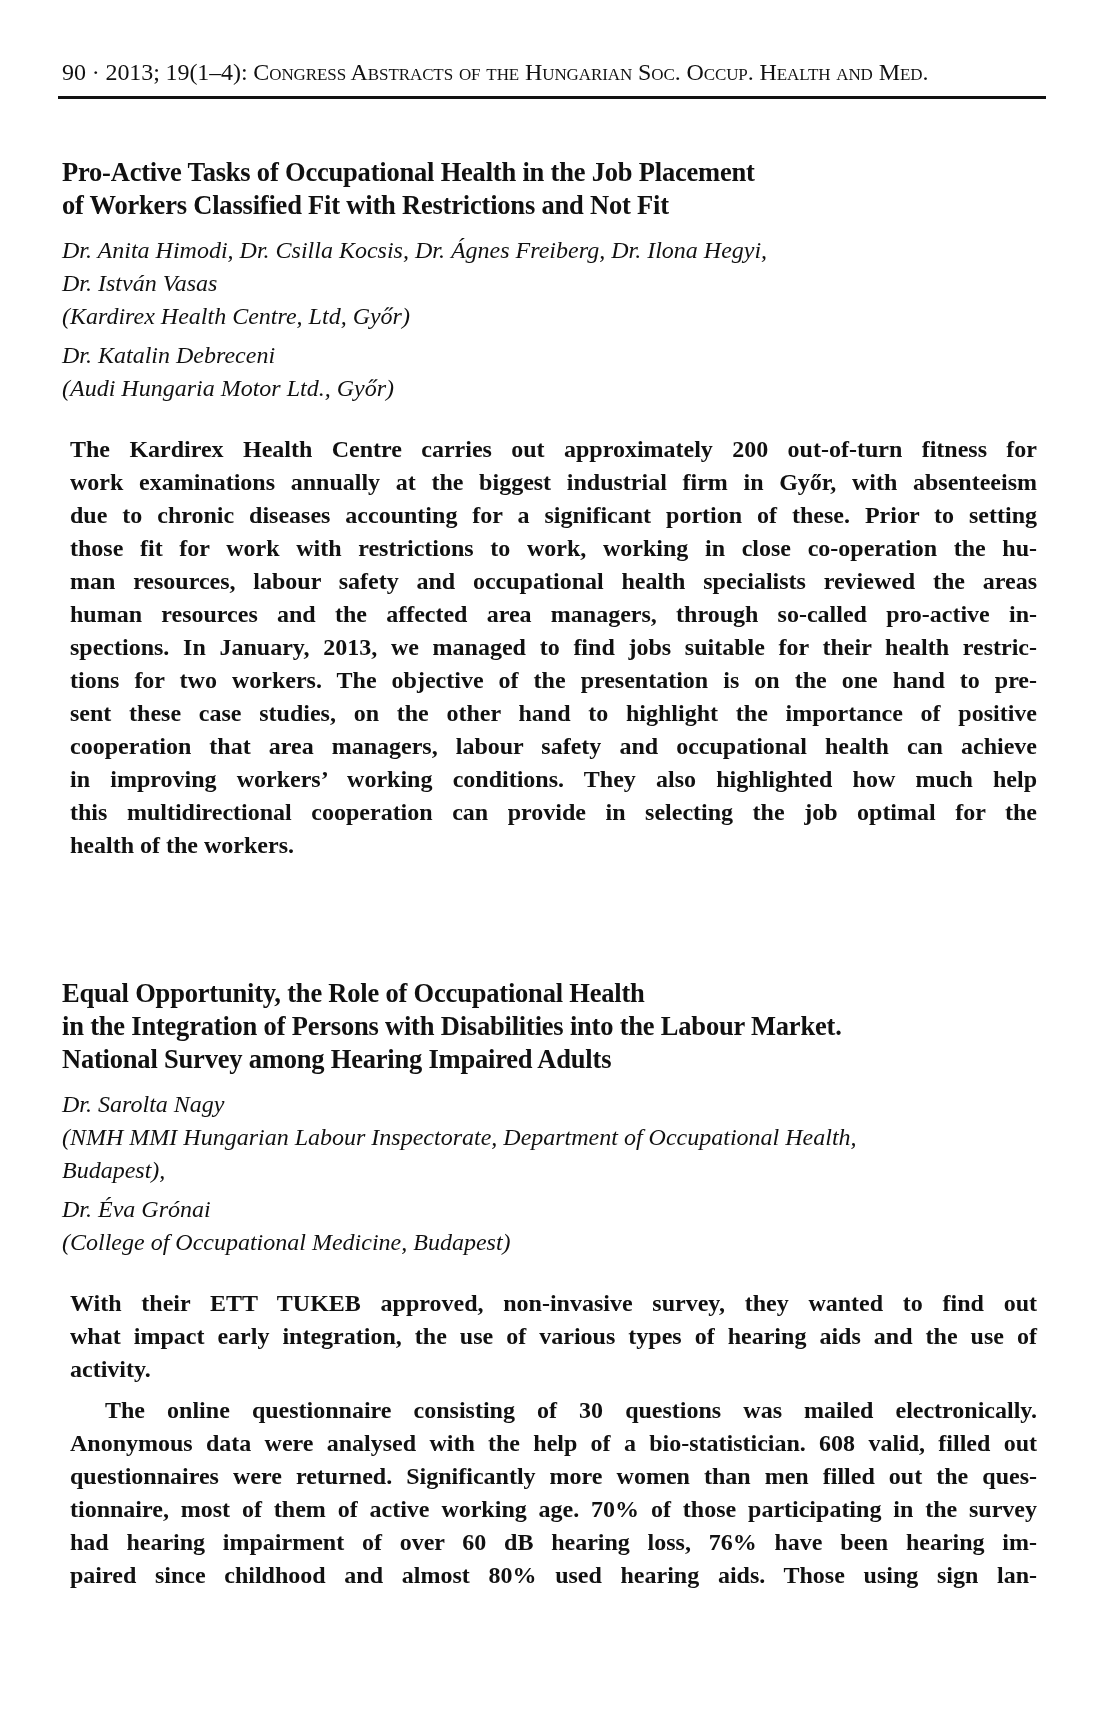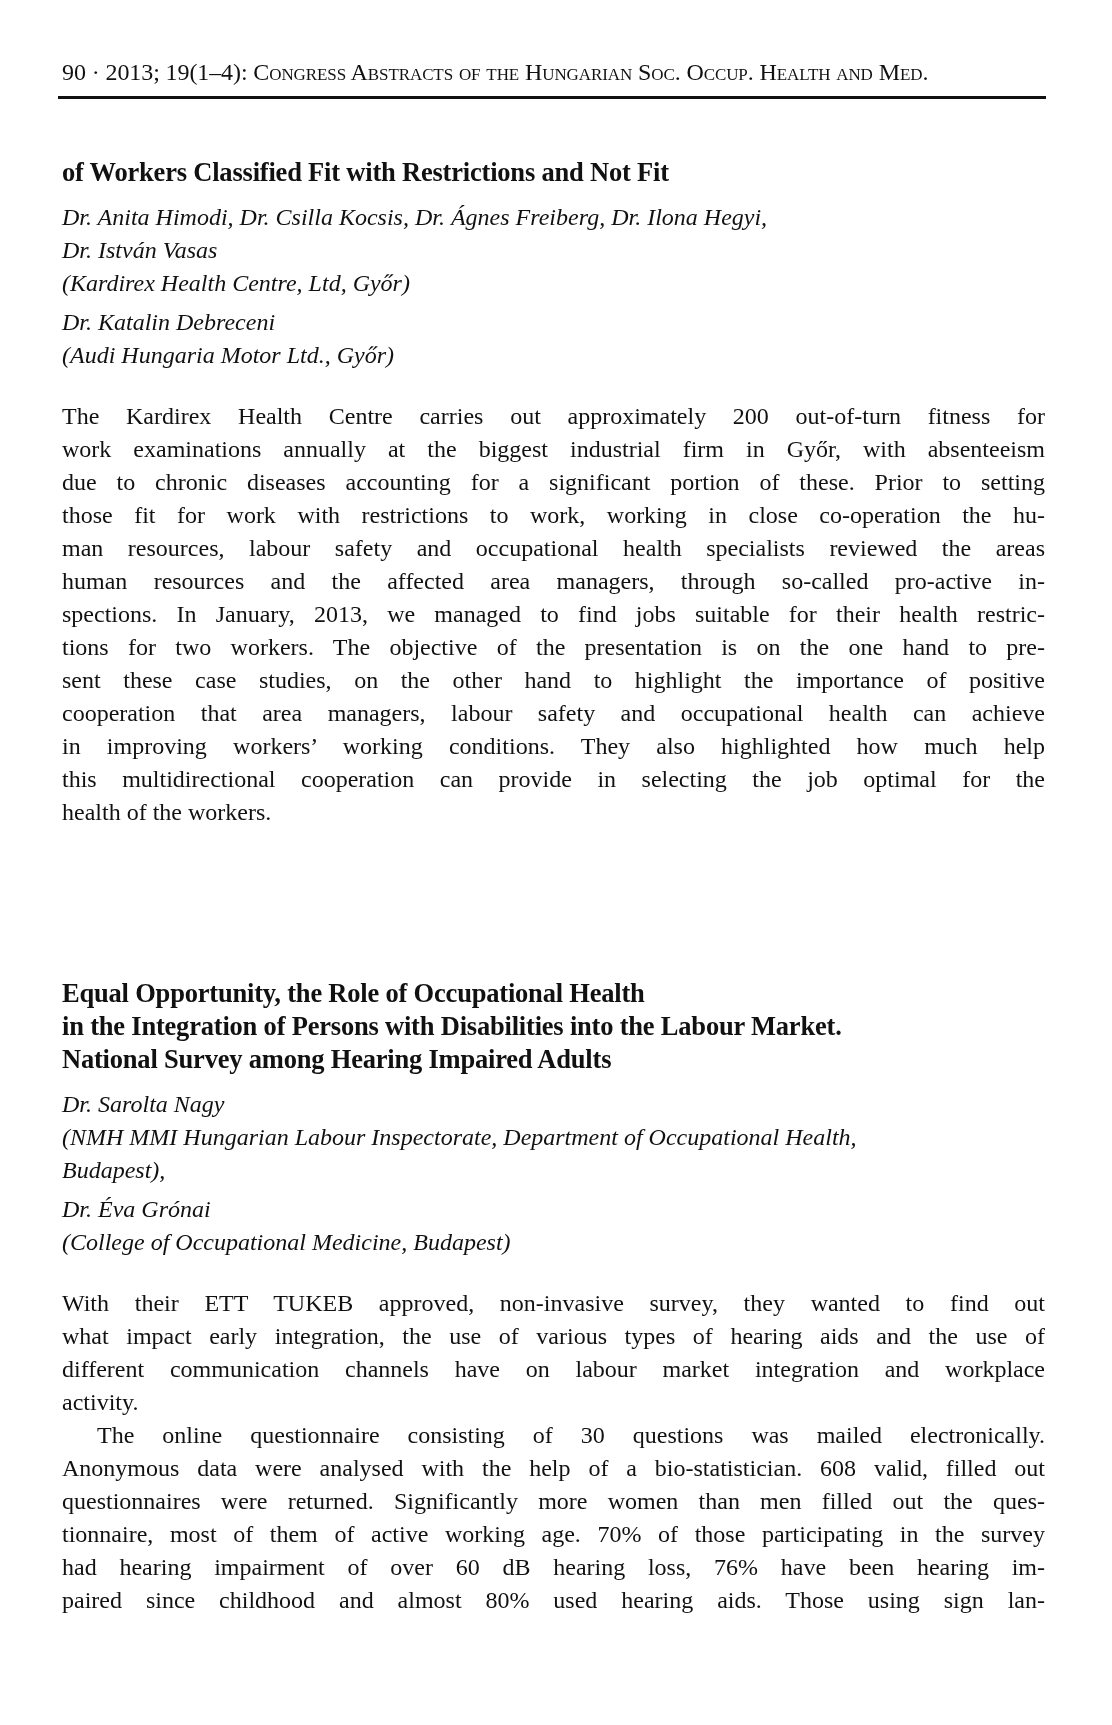--- a/index.html
+++ b/index.html
@@ -69,21 +69,22 @@
 
   .abstract {
     margin: 28px 0 0 0;
     font-size: 24px;
     line-height: 33px;
     text-align: justify;
     text-align-last: left;
     hyphens: manual;
   }
   .abstract p {
-    margin: 0;
+    margin: 8px;
+    font-weight: bold;
   }
   .abstract .jline {
     display: block;
     text-align: justify;
     text-align-last: justify;
     white-space: nowrap;
   }
   .abstract .jline.last {
     text-align-last: left;
   }
@@ -96,20 +97,21 @@
   <div class="running-head">
     <span>90</span>
     <span>·</span>
     <span>2013; 19(1–4):</span>
     <span class="sc">Congress Abstracts of the Hungarian Soc. Occup. Health and Med.</span>
   </div>
   <div class="head-rule"></div>
 
   <section class="article article-1">
     <h2 class="title">
+      <span class="tline">Pro-Active Tasks of Occupational Health in the Job Placement</span>
       <span class="tline">of Workers Classified Fit with Restrictions and Not Fit</span>
     </h2>
     <div class="authors">
       <div class="group">
         <span class="aline">Dr. Anita Himodi, Dr. Csilla Kocsis, Dr. Ágnes Freiberg, Dr. Ilona Hegyi,</span>
         <span class="aline">Dr. István Vasas</span>
         <span class="aline">(Kardirex Health Centre, Ltd, Győr)</span>
       </div>
       <div class="group">
         <span class="aline">Dr. Katalin Debreceni</span>
@@ -149,21 +151,20 @@
       </div>
       <div class="group">
         <span class="aline">Dr. Éva Grónai</span>
         <span class="aline">(College of Occupational Medicine, Budapest)</span>
       </div>
     </div>
     <div class="abstract">
       <p>
         <span class="jline">With their ETT TUKEB approved, non-invasive survey, they wanted to find out</span>
         <span class="jline">what impact early integration, the use of various types of hearing aids and the use of</span>
-        <span class="jline">different communication channels have on labour market integration and workplace</span>
         <span class="jline last">activity.</span>
       </p>
       <p>
         <span class="jline" style="padding-left:35px">The online questionnaire consisting of 30 questions was mailed electronically.</span>
         <span class="jline">Anonymous data were analysed with the help of a bio-statistician. 608 valid, filled out</span>
         <span class="jline">questionnaires were returned. Significantly more women than men filled out the ques-</span>
         <span class="jline">tionnaire, most of them of active working age. 70% of those participating in the survey</span>
         <span class="jline">had hearing impairment of over 60 dB hearing loss, 76% have been hearing im-</span>
         <span class="jline">paired since childhood and almost 80% used hearing aids. Those using sign lan-</span>
       </p>

